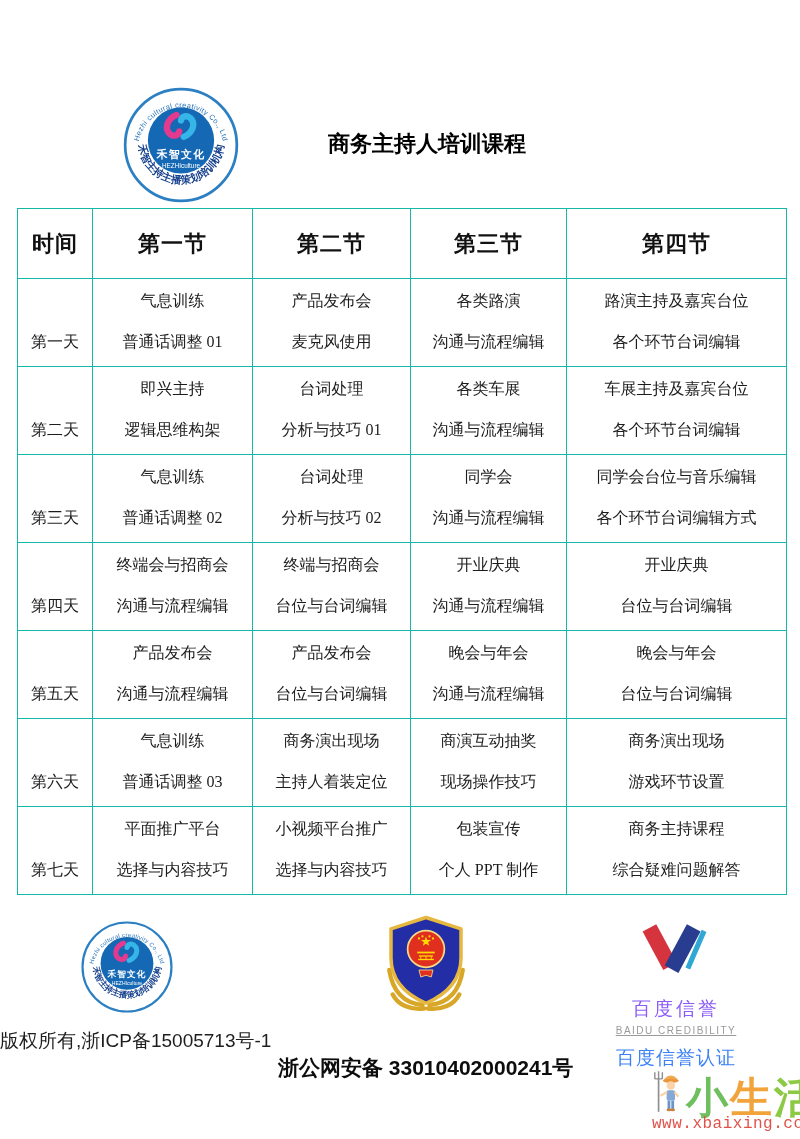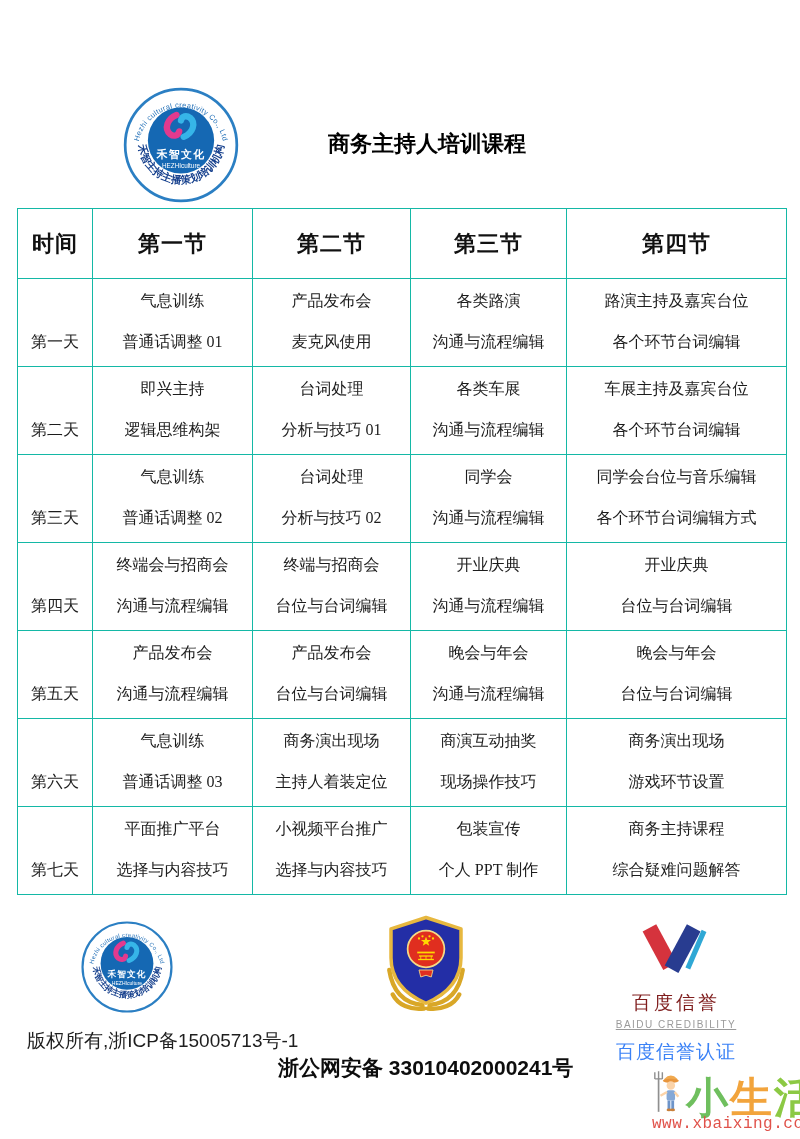--- a/index.html
+++ b/index.html
@@ -26,28 +26,28 @@
   table.course th, table.course td { border:1px solid #14b8a6; padding:0; vertical-align:middle;margin-left:12px; }
   table.course th { height:69px; font-size:22px; font-weight:600; color:#111; text-align:center; letter-spacing:1px; }
   table.course td { height:87px; }
   .cell { height:87px; box-sizing:border-box; display:flex; flex-direction:column;
           justify-content:space-between; align-items:center; padding:11px 2px 13px;
           font-size:16px; color:#1c1c1c; }
   .cell.day { justify-content:flex-end; font-size:16px; }
   .line { line-height:22px; white-space:nowrap; }
 
   
-  .copyright { position:absolute; left:27px; top:1028px; width:240px; text-align:center;
+  .copyright { position:absolute; left:0; top:1028px; width:240px; text-align:center;
                font-size:19px; color:#1e1e1e; white-space:nowrap; }
   .police-badge { position:absolute; left:381px; top:914px; width:90px; height:98px; }
   .police-text { position:absolute; left:278px; top:1026px; width:280px; text-align:center;
                  font-size:21px; font-weight:700; color:#0d0d0d; white-space:nowrap;margin-top:28px; }
   .baidu { position:absolute; left:596px; top:922px; width:160px; text-align:center; }
   .baidu-v { width:76px; height:62px; display:inline-block; }
-  .baidu-cn { font-size:19px; letter-spacing:3px; color:#7f1d1d; margin-top:2px; }
+  .baidu-cn { font-size:19px; letter-spacing:3px; color:#8b5cf6; margin-top:8px; }
   .baidu-en { font-size:10px; letter-spacing:1.5px; color:#9a9a9a; margin-top:3px;text-decoration:underline; }
   .baidu-cert { font-size:19px; color:#3b82f6; margin-top:9px; letter-spacing:1px; }
 
   
   .watermark { position:absolute; left:652px; top:1070px; width:145px; }
   .wm-row { display:flex; align-items:flex-end; justify-content:flex-start; }
   .wm-cartoon { width:32px; height:46px; flex:0 0 auto; margin-right:2px; }
   .wm-name { font-size:42px; font-weight:700; line-height:36px; letter-spacing:2px; white-space:nowrap; }
   .wm-c0 { color:#6fbf5e; } .wm-c1 { color:#f2a43c; } .wm-c2 { color:#8cc944; }
   .wm-url { font-family:"Liberation Mono","DejaVu Sans Mono",monospace; font-size:16px;

